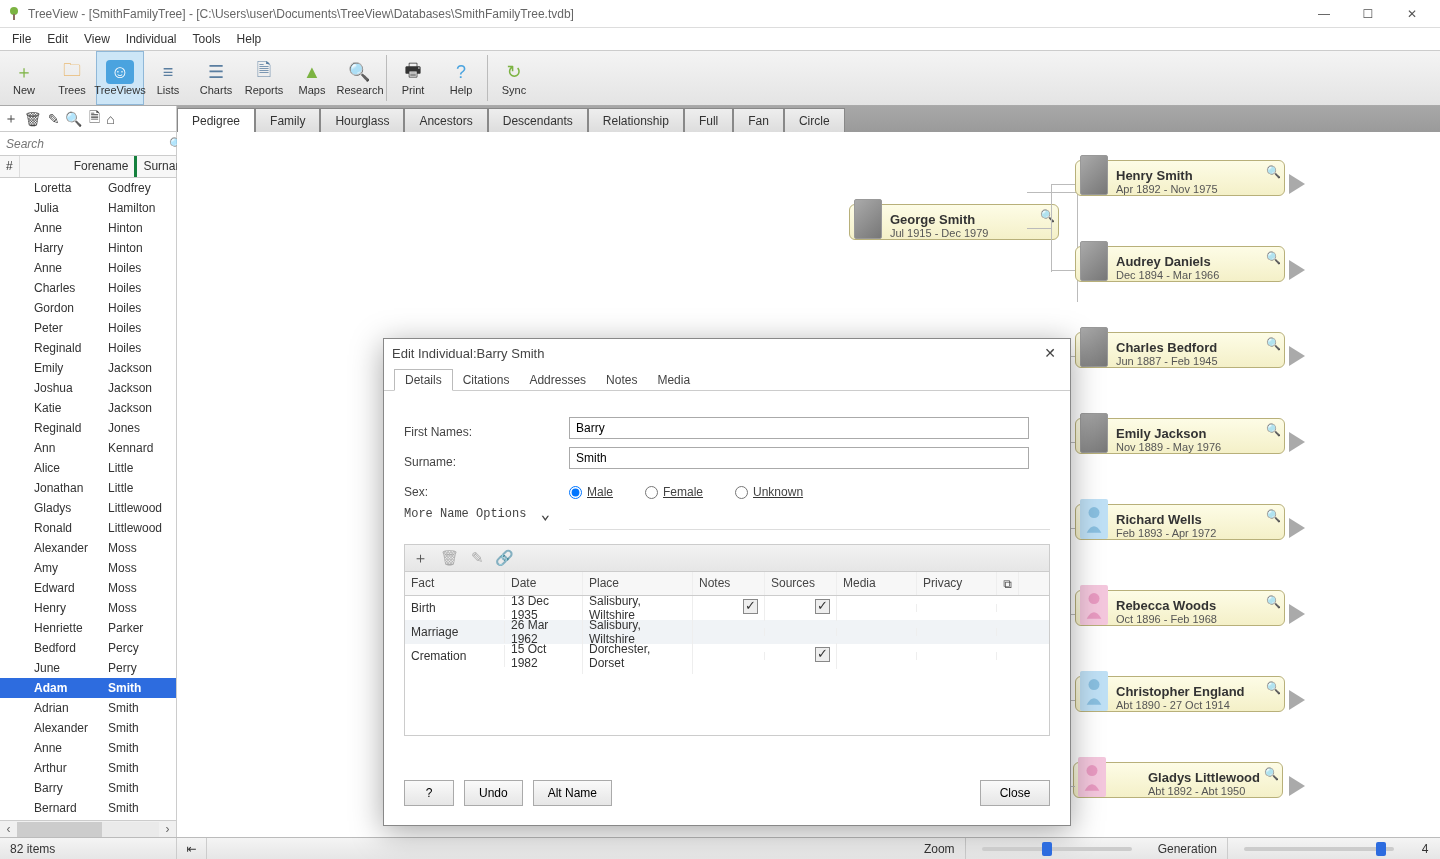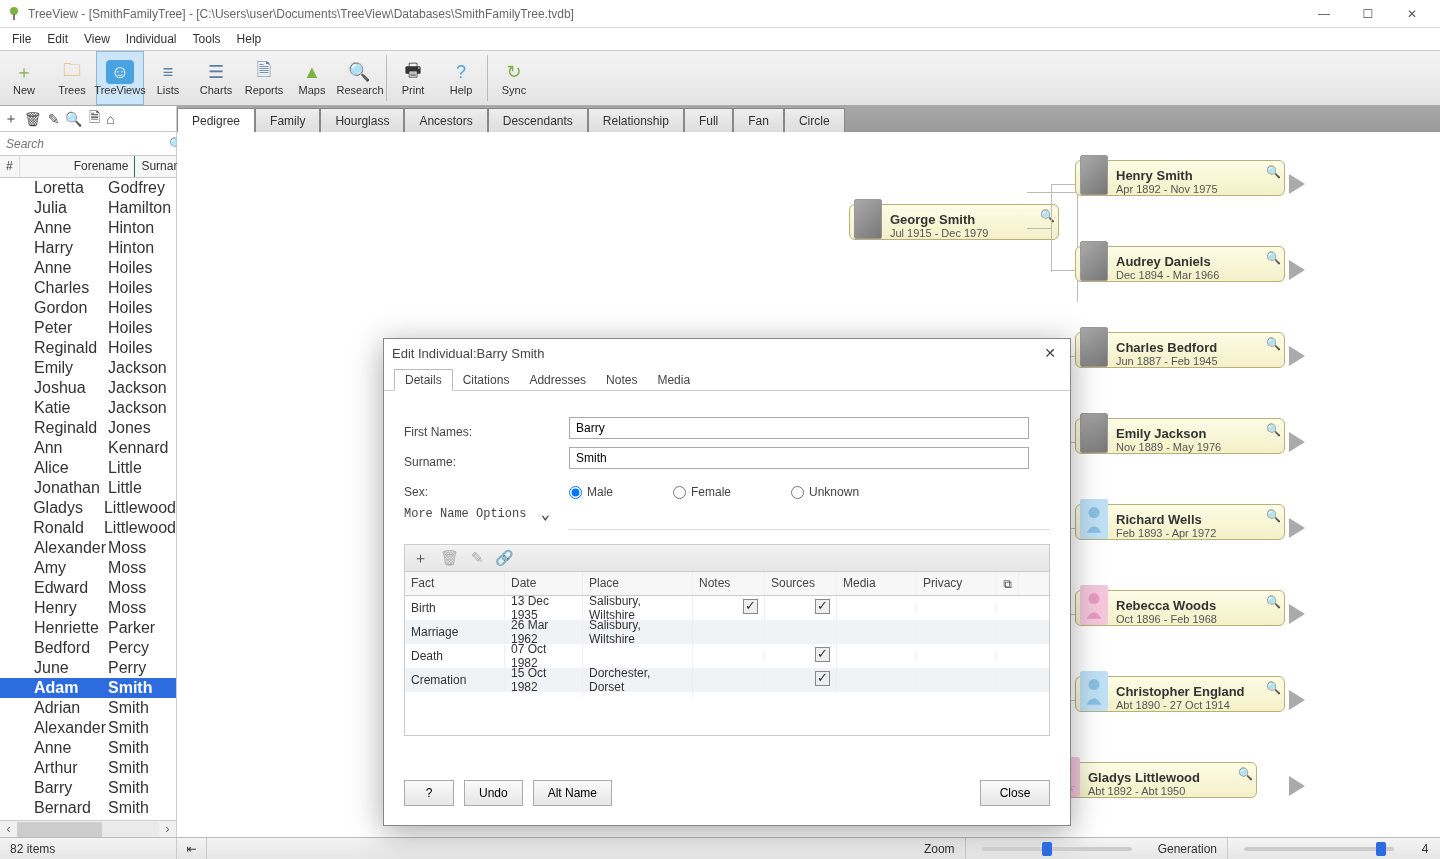--- a/index.html
+++ b/index.html
@@ -20,25 +20,25 @@
 .main { display:flex; height:calc(100% - 28px - 22px - 56px - 22px); }
 .sidebar { width:177px; border-right:1px solid #ccc; display:flex; flex-direction:column; }
 .side-tool { height:26px; border-bottom:1px solid #ccc; display:flex; align-items:center; gap:6px; padding:0 4px; font-size:14px; color:#444;}
 .side-tool span { cursor:default; }
 .side-search { height:24px; display:flex; align-items:center; border-bottom:1px solid #ccc; }
 .side-search input { flex:1; border:none; outline:none; padding:2px 6px; font-style:italic; color:#888; font-size:12px;}
 .side-search .sicon { width:20px; text-align:center; color:#346; cursor:default;}
 .side-head { height:22px; display:flex; border-bottom:1px solid #ccc; background:#f7f7f7; font-size:12px;}
 .side-head div { padding:3px 6px; }
 .col-hash{ width:24px; border-right:1px solid #ddd;}
-.col-fn{ width:80px; border-right:1px solid #15803d;margin-left:48px;}
+.col-fn{ width:80px; border-right:3px solid #15803d;margin-left:48px;}
 .col-sn{ flex:1; border-right:1px solid #ddd;}
 .col-opt{ width:18px; display:flex; align-items:center; justify-content:center;}
 .side-list { flex:1; overflow-y:scroll; overflow-x:hidden;}
-.row { display:flex; height:20px; align-items:center; font-size:16px; }
+.row { display:flex; height:20px; align-items:center; font-size:12px; }
 .row.sel { background:#2d6cdf; color:#fff; font-weight:bold;}
 .row .c1{ width:24px; padding-left:6px;}
 .row .c2{ width:80px; padding-left:10px;}
 .row .c3{ flex:1; padding-left:4px;}
 .side-hscroll{ height:17px; background:#f0f0f0; border-top:1px solid #ccc; display:flex; align-items:center;}
 .side-hscroll .arr{ width:17px; text-align:center; color:#666;}
 .side-hscroll .track{ flex:1; height:15px; background:#eaeaea; position:relative;}
 .side-hscroll .thumb{ position:absolute; left:0; top:0; bottom:0; width:60%; background:#ccc;}
 .content { flex:1; display:flex; flex-direction:column; position:relative;}
 .tabs-row { height:26px; background:linear-gradient(#a8a8a8,#9a9a9a); display:flex; align-items:flex-end;}
@@ -72,21 +72,21 @@
 .modal { position:absolute; left:206px; top:232px; width:688px; height:488px; background:#fff; border:1px solid #888; box-shadow:0 6px 30px rgba(0,0,0,0.35); display:flex; flex-direction:column;}
 .modal-title{ height:28px; display:flex; align-items:center; padding:0 8px; font-size:13px; color:#444; }
 .modal-title .close-x{ margin-left:auto; width:24px; text-align:center; cursor:default; font-size:14px;}
 .modal-tabs{ height:24px; display:flex; padding:0 10px; border-bottom:1px solid #ccc; align-items:flex-end;}
 .mtab{ padding:3px 10px; font-size:12px; color:#444; cursor:default;}
 .mtab.active{ border:1px solid #bbb; border-bottom:1px solid #fff; background:#fff; margin-bottom:-1px;}
 .modal-body{ flex:1; padding:18px 20px 0 20px; display:flex; flex-direction:column;}
 .form-row{ display:flex; align-items:flex-end; height:30px;}
 .form-row label{ width:165px; font-size:12px; color:#444;}
 .form-row input[type=text]{ flex:1; max-width:460px; height:22px; border:1px solid #aaa; padding:0 6px; font-size:12px; }
-.radio-group{ display:flex; gap:60px;}
+.radio-group{ display:flex; gap:32px;text-decoration:underline;}
 .radio-group label{ width:auto; display:flex; align-items:center; gap:5px; font-size:12px; color:#444;}
 .more-opts{ display:flex; align-items:center; width:165px; gap:14px; font-size:12px; color:#444; height:30px;font-family:Liberation Mono, monospace;}
 .facts-tool{ height:28px; background:linear-gradient(#f2f2f2,#e6e6e6); border:1px solid #ccc; display:flex; align-items:center; gap:12px; padding:0 8px; margin-top:14px; font-size:15px; color:#555;}
 .facts-table{ border:1px solid #ccc; border-top:none; height:140px; overflow-y:scroll;}
 .facts-head{ display:flex; height:24px; background:#f7f7f7; font-size:12px; color:#444;}
 .facts-head div, .frow div{ padding:4px 6px; border-right:1px solid #eee;}
 .fc-fact{ width:100px;} .fc-date{ width:78px;} .fc-place{ width:110px;} .fc-notes{ width:72px;} .fc-src{ width:72px;} .fc-media{ width:80px;} .fc-priv{ width:80px;}
 .fc-opt{ width:22px; display:flex; align-items:center; justify-content:center;}
 .frow{ display:flex; height:24px; font-size:12px; align-items:center;}
 .frow:nth-child(even){ background:#f0f3f6;}
@@ -503,21 +503,21 @@
             </svg>
           </div>
         <div class="ntext">
             <div class="nname">Christopher England</div>
             <div class="ndate">Abt 1890 - 27 Oct 1914</div>
           </div>
         <span class="mag">🔍</span>
       </div>
       <div class="expand-tri" style="left:1112px; top:558px;"></div>
 
-      <div class="pnode" style="left:870px; top:630px;">
+      <div class="pnode" style="left:896px; top:630px;gap:34px;">
         <div class="sil female">
             <svg viewBox="0 0 24 30">
               <circle cx="12" cy="8" r="6" fill="#e89ac1"></circle>
               <path d="M4 30 Q12 16 20 30 Z" fill="#e89ac1"></path>
             </svg>
           </div>
         <div class="ntext">
             <div class="nname">Gladys Littlewood</div>
             <div class="ndate">Abt 1892 - Abt 1950</div>
           </div>
@@ -619,29 +619,20 @@
             <div class="frow">
               <div class="fc-fact">Marriage</div>
               <div class="fc-date">26 Mar 1962</div>
               <div class="fc-place">Salisbury, Wiltshire</div>
               <div class="fc-notes" style="text-align:right"></div>
               <div class="fc-src" style="text-align:right"></div>
               <div class="fc-media"></div>
               <div class="fc-priv"></div>
             </div>
             <div class="frow">
-              <div class="fc-fact">Death</div>
-              <div class="fc-date">07 Oct 1982</div>
-              <div class="fc-place"></div>
-              <div class="fc-notes" style="text-align:right"></div>
-              <div class="fc-src" style="text-align:right"><span class="ck"></span></div>
-              <div class="fc-media"></div>
-              <div class="fc-priv"></div>
-            </div>
-            <div class="frow">
               <div class="fc-fact">Cremation</div>
               <div class="fc-date">15 Oct 1982</div>
               <div class="fc-place">Dorchester, Dorset</div>
               <div class="fc-notes" style="text-align:right"></div>
               <div class="fc-src" style="text-align:right"><span class="ck"></span></div>
               <div class="fc-media"></div>
               <div class="fc-priv"></div>
             </div>
           </div>
       </div>

